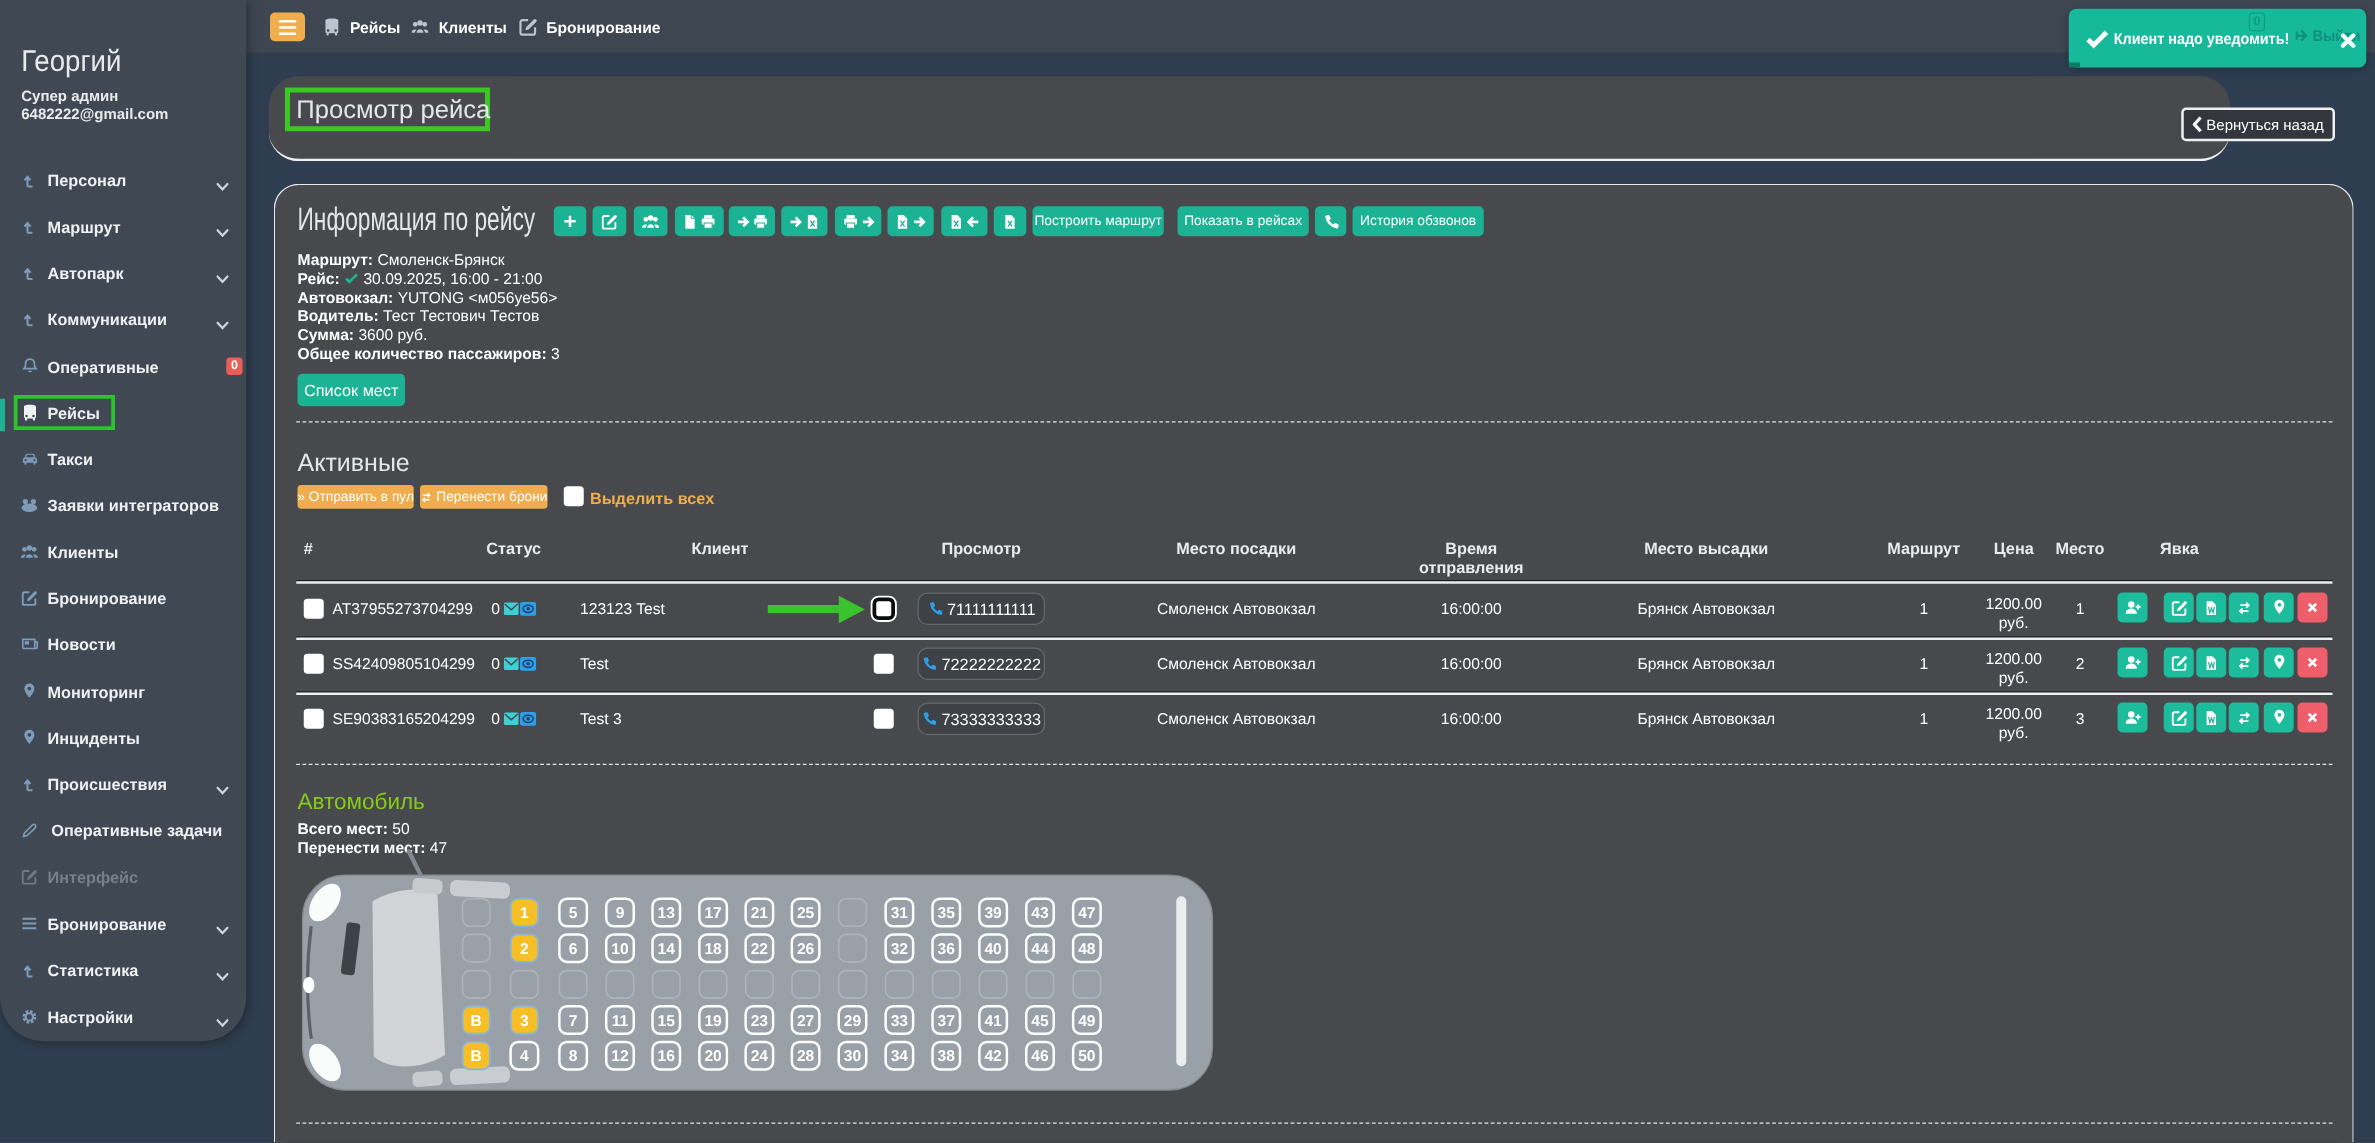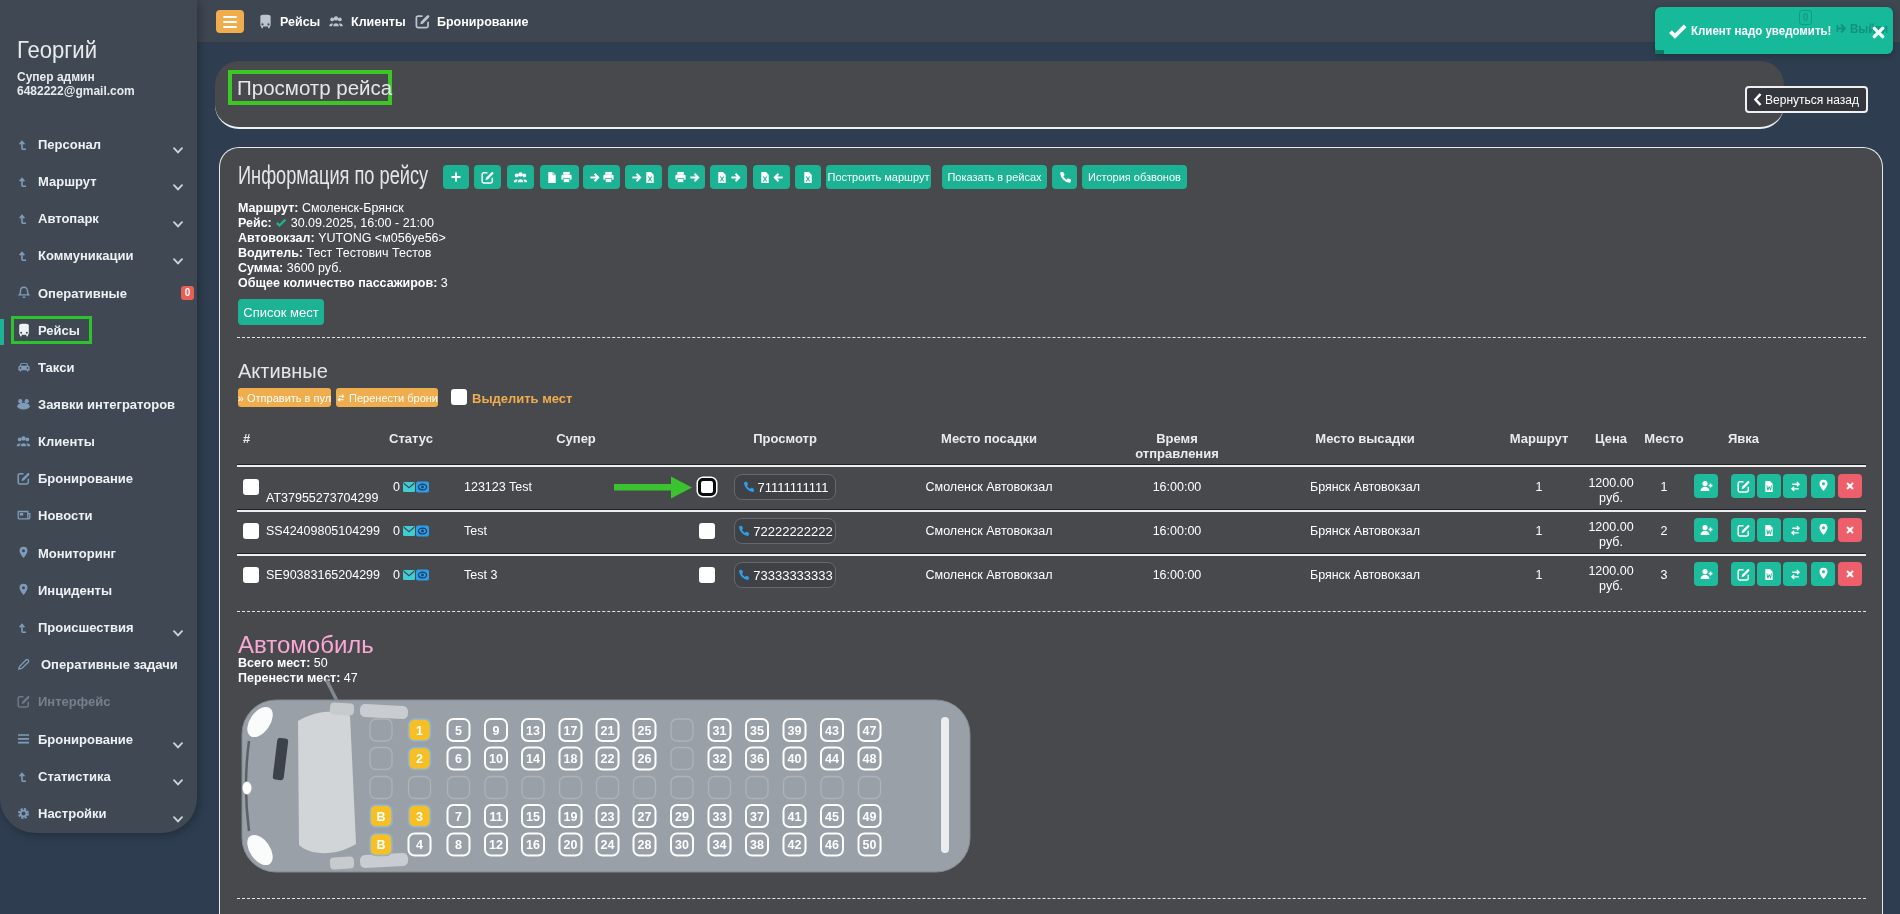--- a/index.html
+++ b/index.html
@@ -52,21 +52,21 @@
 
 .th { position:absolute; font-size:13px; font-weight:bold; color:#e9ecef; white-space:nowrap; transform:translateX(-50%); }
 .td { position:absolute; font-size:12.5px; color:#fff; white-space:nowrap; }
 .tdc { position:absolute; font-size:12.5px; color:#fff; white-space:nowrap; transform:translateX(-50%); }
 .rowline { position:absolute; left:17px; width:1629px; height:2px; background:#eceef0; box-shadow:0 -1px 0 #1e2125; }
 .cb { position:absolute; width:16px; height:16px; background:#fff; border-radius:3px; }
 .phonebtn { position:absolute; width:102px; height:26px; background:#3e4145; border:1px solid #65696e; border-radius:8px; color:#fff; font-size:13px; display:flex; align-items:center; justify-content:center; gap:4px; }
 .ab { position:absolute; width:24px; height:24px; border-radius:4px; background:#1cbc9c; display:flex; align-items:center; justify-content:center; }
 .ab.red { background:#ee5f6b; }
 
-#cartitle { position:absolute; left:18px; top:483px; font-size:24px; color:#f9a8d4; }
+#cartitle { position:absolute; left:18px; top:483px; font-size:18px; color:#84cc16; }
 
 
 #toast { position:absolute; left:1655px; top:7px; width:238px; height:47px; background:#17b99b; border-radius:6px; box-shadow:0 2px 6px rgba(0,0,0,.25); }
 #toast .msg { position:absolute; left:36px; top:17px; color:#fff; font-size:12.5px; font-weight:bold; white-space:nowrap; transform:scaleX(0.92); transform-origin:left; }
 #toast .x { position:absolute; right:9px; top:15px; color:#f2fffc; font-size:13px; font-weight:bold; z-index:3; }
 #toast .bar { position:absolute; left:0; bottom:0; width:9px; height:4px; background:#0d7a66; }
 #toast .ghost { position:absolute; color:#0f9480; font-weight:bold; white-space:nowrap; }
 #cbring { position:absolute; background:#fff; border:3.5px solid #0b0c0d; border-radius:5px; box-shadow:0 0 0 1.5px #ffffff; z-index:9; }
 </style>
 </head>
@@ -474,41 +474,41 @@
   <div class="il" style="top:128px"><b>Общее количество пассажиров:</b> 3</div>
   <div id="listbtn">Список мест</div>
 
   <div class="dashhr" style="top:189px"></div>
   <div id="acttitle">Активные</div>
   <div class="obtn" style="left:18px;width:93px">» Отправить в пул</div>
   <div class="obtn" style="left:116px;width:102px"><svg style="margin-right:3px" width="11" height="10" viewBox="0 0 14 14">
         <use href="#i-swap"></use>
       </svg>Перенести брони</div>
   <div id="selall"></div>
-  <div id="selalltx">Выделить мест</div>
+  <div id="selalltx">Выделить всех</div>
 
   <div class="th" style="left:23px;top:283px;transform:none">#</div>
   <div class="th" style="left:191px;top:283px">Статус</div>
-  <div class="th" style="left:356px;top:283px">Супер</div>
+  <div class="th" style="left:356px;top:283px">Клиент</div>
   <div class="th" style="left:565px;top:283px">Просмотр</div>
   <div class="th" style="left:769px;top:283px">Место посадки</div>
   <div class="th" style="left:957px;top:283px">Время</div>
   <div class="th" style="left:957px;top:298px">отправления</div>
   <div class="th" style="left:1145px;top:283px">Место высадки</div>
   <div class="th" style="left:1319px;top:283px">Маршрут</div>
   <div class="th" style="left:1391px;top:283px">Цена</div>
   <div class="th" style="left:1444px;top:283px">Место</div>
   <div class="th" style="left:1508px;top:283px;transform:none">Явка</div>
 
   <div class="rowline" style="top:317px"></div>
   <div class="rowline" style="top:362px"></div>
   <div class="rowline" style="top:406px"></div>
 
   <div class="cb" style="left:23px;top:331px"></div>
-  <div class="td" style="left:46px;top:343px">AT37955273704299</div>
+  <div class="td" style="left:46px;top:332px">AT37955273704299</div>
   <div class="td" style="left:173px;top:332px">0</div>
   <svg style="position:absolute;left:183px;top:333px" width="12" height="12" viewBox="0 0 12 12">
       <use href="#i-env"></use>
     </svg>
   <svg style="position:absolute;left:196px;top:333px" width="13" height="12" viewBox="0 0 13 12">
       <use href="#i-eye"></use>
     </svg>
   <div class="td" style="left:244px;top:332px">123123 Test</div>
   <div class="cb" style="left:479px;top:331px"></div>
   <div class="phonebtn" style="left:514px;top:326px"><svg width="12" height="12" viewBox="0 0 14 14" fill="#2f9ee8">

